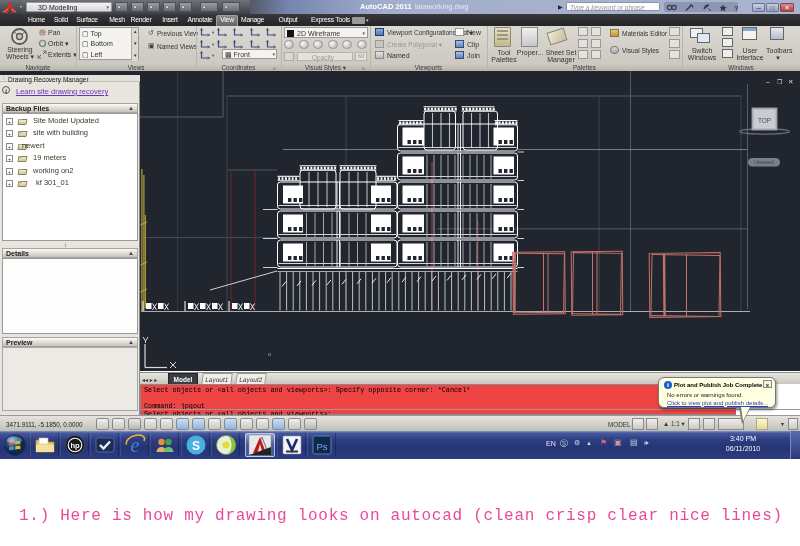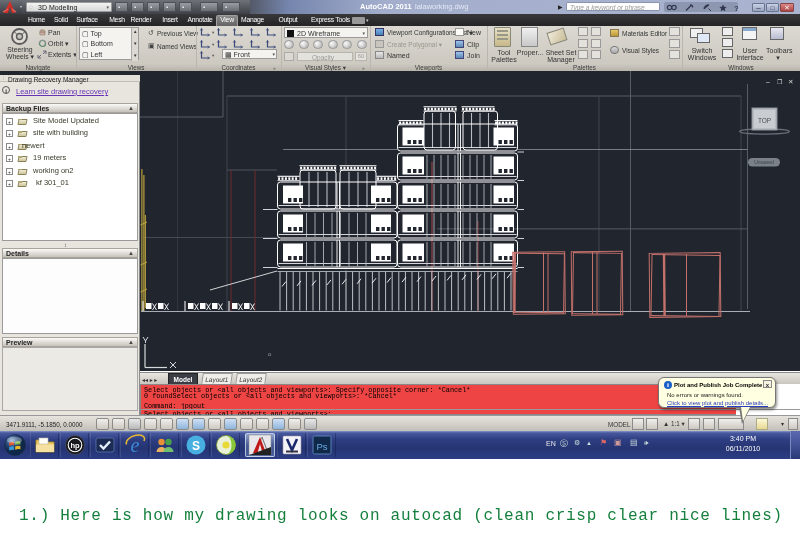--- a/index.html
+++ b/index.html
@@ -724,21 +724,20 @@
 </div>
 
 <div style="position:absolute;left:140px;top:372px;width:660px;height:12px;background:linear-gradient(#e8e6e0,#c9c6bf);border-top:1px solid #8a8a8a;z-index:4">
  <span style="position:absolute;left:2px;top:2.5px;font:6px 'Liberation Sans';color:#333">◂◂ ▸ ▸</span>
  <span style="position:absolute;left:28px;top:0;width:30px;height:12px;background:#3a3d44;color:#fff;font:bold 6.5px 'Liberation Sans';text-align:center;line-height:12px;border:1px solid #222">Model</span>
  <span style="position:absolute;left:62px;top:0;width:30px;height:12px;background:#f0eee8;color:#333;font:6.5px 'Liberation Sans';text-align:center;line-height:12px;border:1px solid #999;transform:skewX(-8deg)">Layout1</span>
  <span style="position:absolute;left:96px;top:0;width:30px;height:12px;background:#f0eee8;color:#333;font:6.5px 'Liberation Sans';text-align:center;line-height:12px;border:1px solid #999;transform:skewX(-8deg)">Layout2</span>
 </div>
 <div style="position:absolute;left:140px;top:384px;width:596px;height:31px;background:#ef4444;border:1px solid #888;border-right:none;z-index:4;font:6.8px 'Liberation Mono',monospace;color:#000">
  <div style="position:absolute;left:3px;top:0.5px;white-space:nowrap">Select objects or &lt;all objects and viewports&gt;: Specify opposite corner: *Cancel*</div>
- <div style="position:absolute;left:3px;top:7px;white-space:nowrap">0 foundSelect objects or &lt;all objects and viewports&gt;: *Cancel*</div>
  <div style="position:absolute;left:3px;top:16.5px;white-space:nowrap">Command: jpgout</div>
  <div style="position:absolute;left:0;top:23.5px;width:660px;border-top:1px solid #999"></div>
  <div style="position:absolute;left:3px;top:24.5px;white-space:nowrap">Select objects or &lt;all objects and viewports&gt;:</div>
 </div>
 
 <div style="position:absolute;left:658px;top:377px;width:118px;height:31px;background:#ffffe1;border:1px solid #767676;border-radius:6px;box-shadow:1px 2px 3px rgba(0,0,0,.45);z-index:30">
  <div style="position:absolute;left:5px;top:3px;width:8px;height:8px;border-radius:50%;background:#1a60c8;color:#fff;font:bold 7px 'Liberation Serif',serif;text-align:center;line-height:8px">i</div>
  <div style="position:absolute;left:15px;top:3.5px;font:bold 6px 'Liberation Sans',sans-serif;color:#000">Plot and Publish Job Complete</div>
  <div style="position:absolute;right:3px;top:2px;width:9px;height:8px;border:1px solid #888;background:#f5f3e0;font:bold 6px 'Liberation Sans',sans-serif;text-align:center;line-height:8px;color:#333">x</div>
  <div style="position:absolute;left:8px;top:13.5px;font:6px 'Liberation Sans',sans-serif;color:#222">No errors or warnings found.</div>
@@ -869,15 +868,15 @@
  <span style="position:absolute;left:586px;top:9px;font:6px 'Liberation Sans';color:#cdd">▲</span>
  <span style="position:absolute;left:600px;top:7px;font:8px 'Liberation Sans';color:#d66">⚑</span>
  <span style="position:absolute;left:614px;top:7px;font:8px 'Liberation Sans';color:#c99">▣</span>
  <span style="position:absolute;left:630px;top:7px;font:8px 'Liberation Sans';color:#cdd">▤</span>
  <span style="position:absolute;left:644px;top:8px;font:7px 'Liberation Sans';color:#cdd">🕪</span>
  <div style="position:absolute;left:712px;top:3px;width:62px;text-align:center;font:7px 'Liberation Sans';color:#fff;line-height:10px">3:40 PM<br>06/11/2010</div>
  <div style="position:absolute;left:790px;top:0;width:10px;height:28px;background:linear-gradient(#5a6ab0,#2a3878);border-left:1px solid #7a8ac0"></div>
 </div>
 
 <div style="position:absolute;left:0;top:460px;width:800px;height:86px;background:#fff">
- <div style="position:absolute;left:19px;top:47px;font:16px 'Liberation Mono',monospace;letter-spacing:0.72px;color:#15803d;white-space:nowrap">1.) Here is how my drawing looks on autocad (clean crisp clear nice lines)</div>
+ <div style="position:absolute;left:19px;top:47px;font:16px 'Liberation Mono',monospace;letter-spacing:0.72px;color:#ec4899;white-space:nowrap">1.) Here is how my drawing looks on autocad (clean crisp clear nice lines)</div>
 </div>
 
 </div>
 </body></html>

